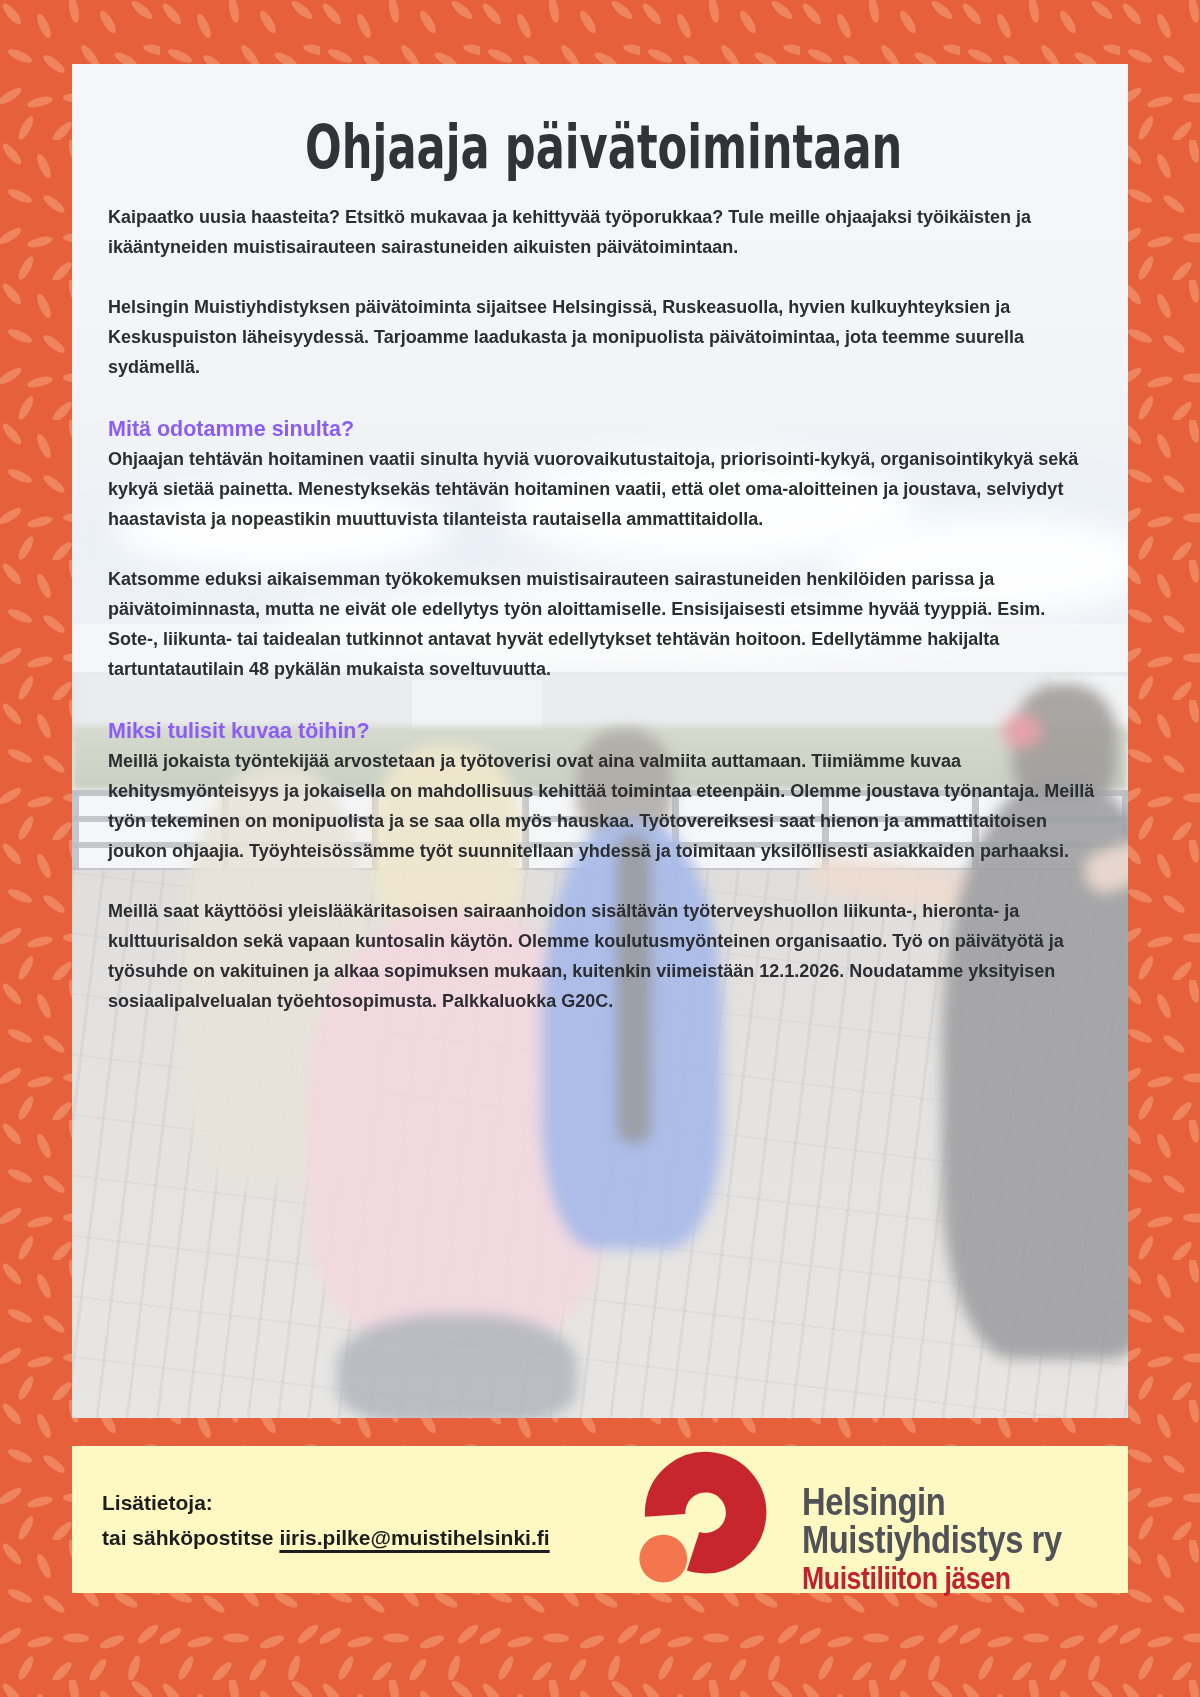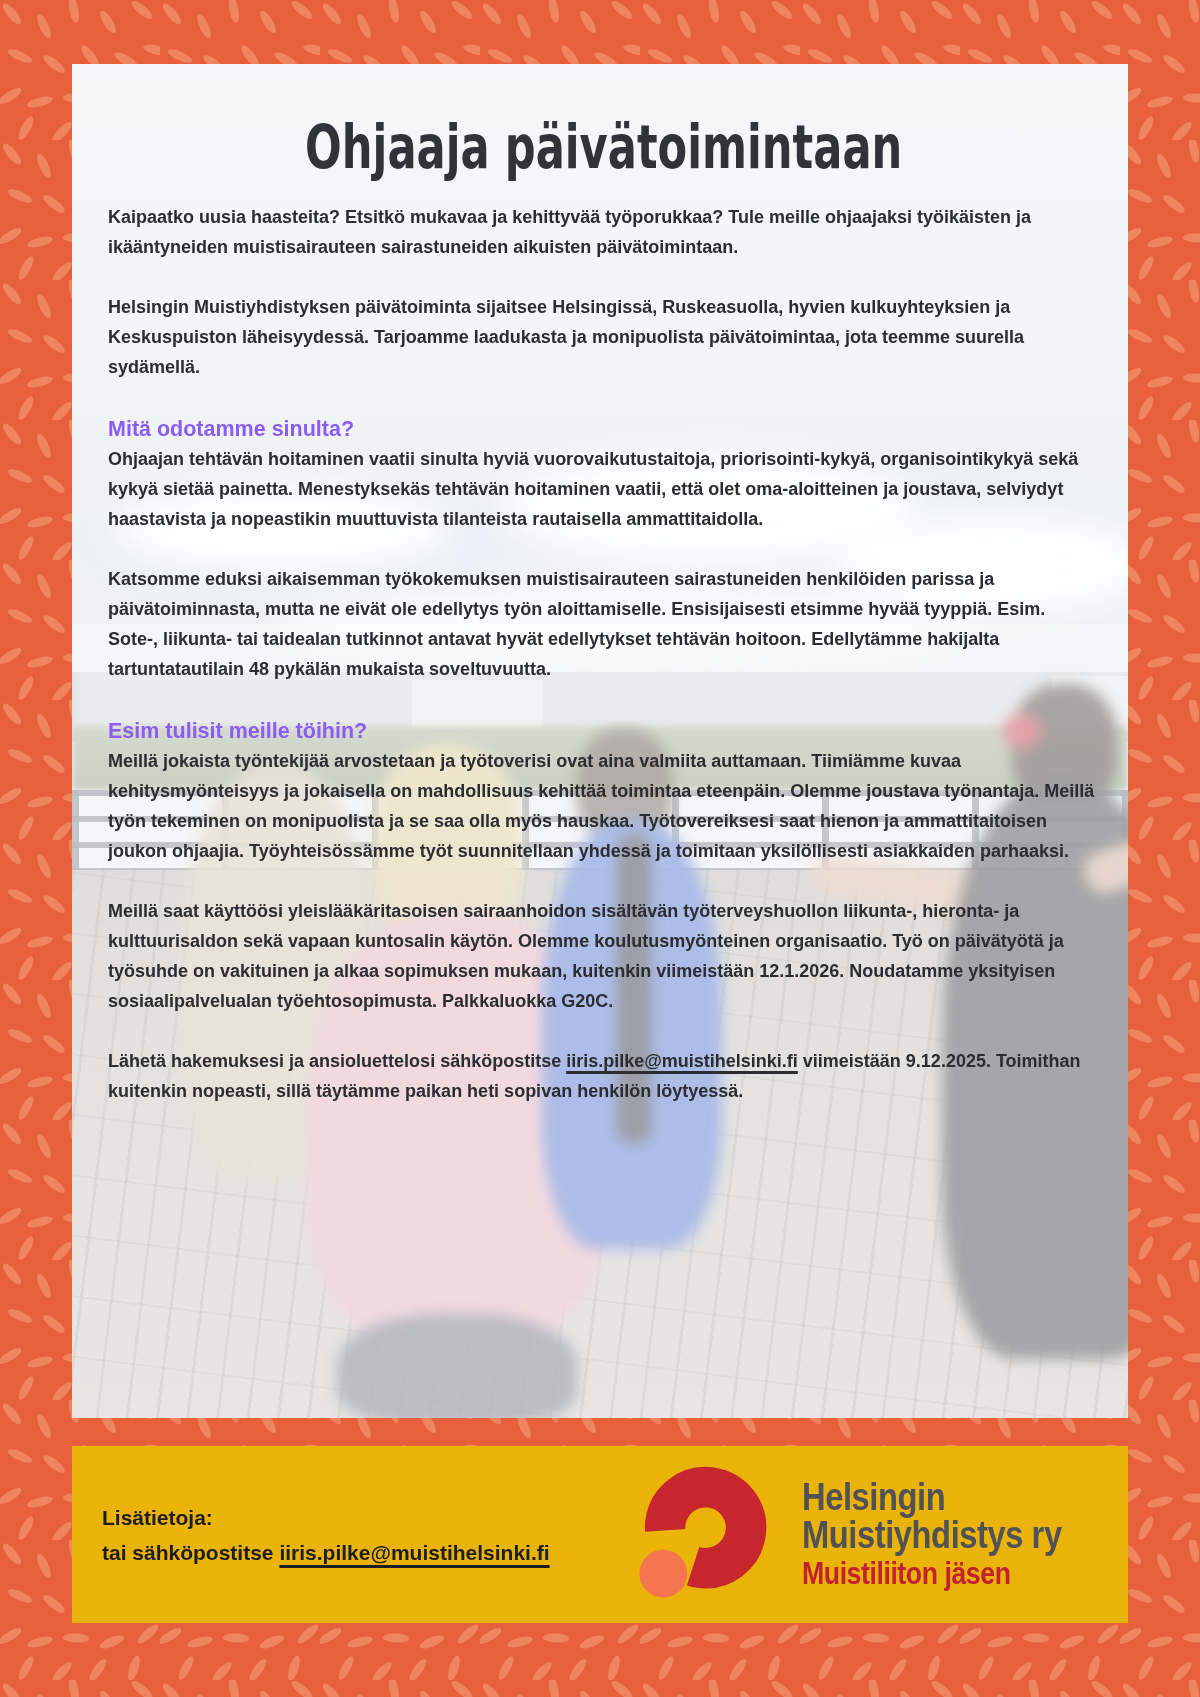--- a/index.html
+++ b/index.html
@@ -65,27 +65,27 @@
     display:inline-block; font-family:"DejaVu Sans", sans-serif; font-weight:800;
     font-size:60px; line-height:1.1; color:#323338; letter-spacing:0;
     transform:scaleX(.72); transform-origin:center;
   }
   .content p { font-size:18px; line-height:30px; font-weight:700; margin:0 0 30px 0; }
   .content h2 { font-size:21.5px; line-height:30px; font-weight:700; color:#8b5cf6; margin:32px 0 0 0; }
   .email-inline { color:inherit; text-decoration:underline; text-decoration-thickness:2.5px; text-underline-offset:4px; cursor:pointer; }
 
   
   .footer-card {
-    position:absolute; left:72px; top:1446px; width:1056px; height:177px;
-    background:#eab308; display:flex; align-items:center;
+    position:absolute; left:72px; top:1446px; width:1056px; height:147px;
+    background:#fef9c3; display:flex; align-items:center;
   }
   .footer-contact { padding-left:30px; color:#1d1d20; }
   .footer-contact p { font-size:21px; line-height:35px; font-weight:700; }
   .footer-email-link { color:inherit; text-decoration:underline; text-decoration-thickness:3px; text-underline-offset:5px; cursor:pointer; }
-  .logo { margin-left:auto; margin-right:24px; display:flex; align-items:center; gap:32px; }
+  .logo { margin-left:auto; margin-right:24px; display:flex; align-items:flex-end; gap:32px; }
   .logo-mark { display:block; }
   .logo-text { transform:scaleX(.86); transform-origin:left center; }
   .logo-name { font-size:38px; line-height:38px; font-weight:800; color:#515257; letter-spacing:-.5px; }
   .logo-tagline { font-size:31px; line-height:34px; font-weight:700; color:#c2212f; margin-top:3px; letter-spacing:-.5px; }
 </style>
 </head>
 <body>
 
 <div class="poster">
 
@@ -154,25 +154,24 @@
     <div class="content">
       <h1 class="page-title"><span>Ohjaaja päivätoimintaan</span></h1>
 
       <p>Kaipaatko uusia haasteita? Etsitkö mukavaa ja kehittyvää työporukkaa? Tule meille ohjaajaksi työikäisten ja ikääntyneiden muistisairauteen sairastuneiden aikuisten päivätoimintaan.</p>
       <p>Helsingin Muistiyhdistyksen päivätoiminta sijaitsee Helsingissä, Ruskeasuolla, hyvien kulkuyhteyksien ja Keskuspuiston läheisyydessä. Tarjoamme laadukasta ja monipuolista päivätoimintaa, jota teemme suurella sydämellä.</p>
 
       <h2>Mitä odotamme sinulta?</h2>
       <p>Ohjaajan tehtävän hoitaminen vaatii sinulta hyviä vuorovaikutustaitoja, priorisointi-kykyä, organisointikykyä sekä kykyä sietää painetta. Menestyksekäs tehtävän hoitaminen vaatii, että olet oma-aloitteinen ja joustava, selviydyt haastavista ja nopeastikin muuttuvista tilanteista rautaisella ammattitaidolla.</p>
       <p>Katsomme eduksi aikaisemman työkokemuksen muistisairauteen sairastuneiden henkilöiden parissa ja päivätoiminnasta, mutta ne eivät ole edellytys työn aloittamiselle. Ensisijaisesti etsimme hyvää tyyppiä. Esim. Sote-, liikunta- tai taidealan tutkinnot antavat hyvät edellytykset tehtävän hoitoon. Edellytämme hakijalta tartuntatautilain 48 pykälän mukaista soveltuvuutta.</p>
 
-      <h2>Esim tulisit meille töihin?</h2>
+      <h2>Miksi tulisit kuvaa töihin?</h2>
       <p>Meillä jokaista työntekijää arvostetaan ja työtoverisi ovat aina valmiita auttamaan. Tiimiämme kuvaa kehitysmyönteisyys ja jokaisella on mahdollisuus kehittää toimintaa eteenpäin. Olemme joustava työnantaja. Meillä työn tekeminen on monipuolista ja se saa olla myös hauskaa. Työtovereiksesi saat hienon ja ammattitaitoisen joukon ohjaajia. Työyhteisössämme työt suunnitellaan yhdessä ja toimitaan yksilöllisesti asiakkaiden parhaaksi.</p>
       <p>Meillä saat käyttöösi yleislääkäritasoisen sairaanhoidon sisältävän työterveyshuollon liikunta-, hieronta- ja kulttuurisaldon sekä vapaan kuntosalin käytön. Olemme koulutusmyönteinen organisaatio. Työ on päivätyötä ja työsuhde on vakituinen ja alkaa sopimuksen mukaan, kuitenkin viimeistään 12.1.2026.  Noudatamme yksityisen sosiaalipalvelualan työehtosopimusta. Palkkaluokka G20C.</p>
 
-      <p><span>Lähetä hakemuksesi  ja ansioluettelosi sähköpostitse </span><a class="email-inline">iiris.pilke@muistihelsinki.fi</a><span> viimeistään 9.12.2025. Toimithan kuitenkin nopeasti, sillä täytämme paikan heti sopivan henkilön löytyessä.</span></p>
     </div>
   </div>
 
   <div class="footer-card">
     <div class="footer-contact">
       <p>Lisätietoja:</p>
       <p><span>tai sähköpostitse </span> <a class="footer-email-link">iiris.pilke@muistihelsinki.fi</a></p>
     </div>
 
     <div class="logo">

